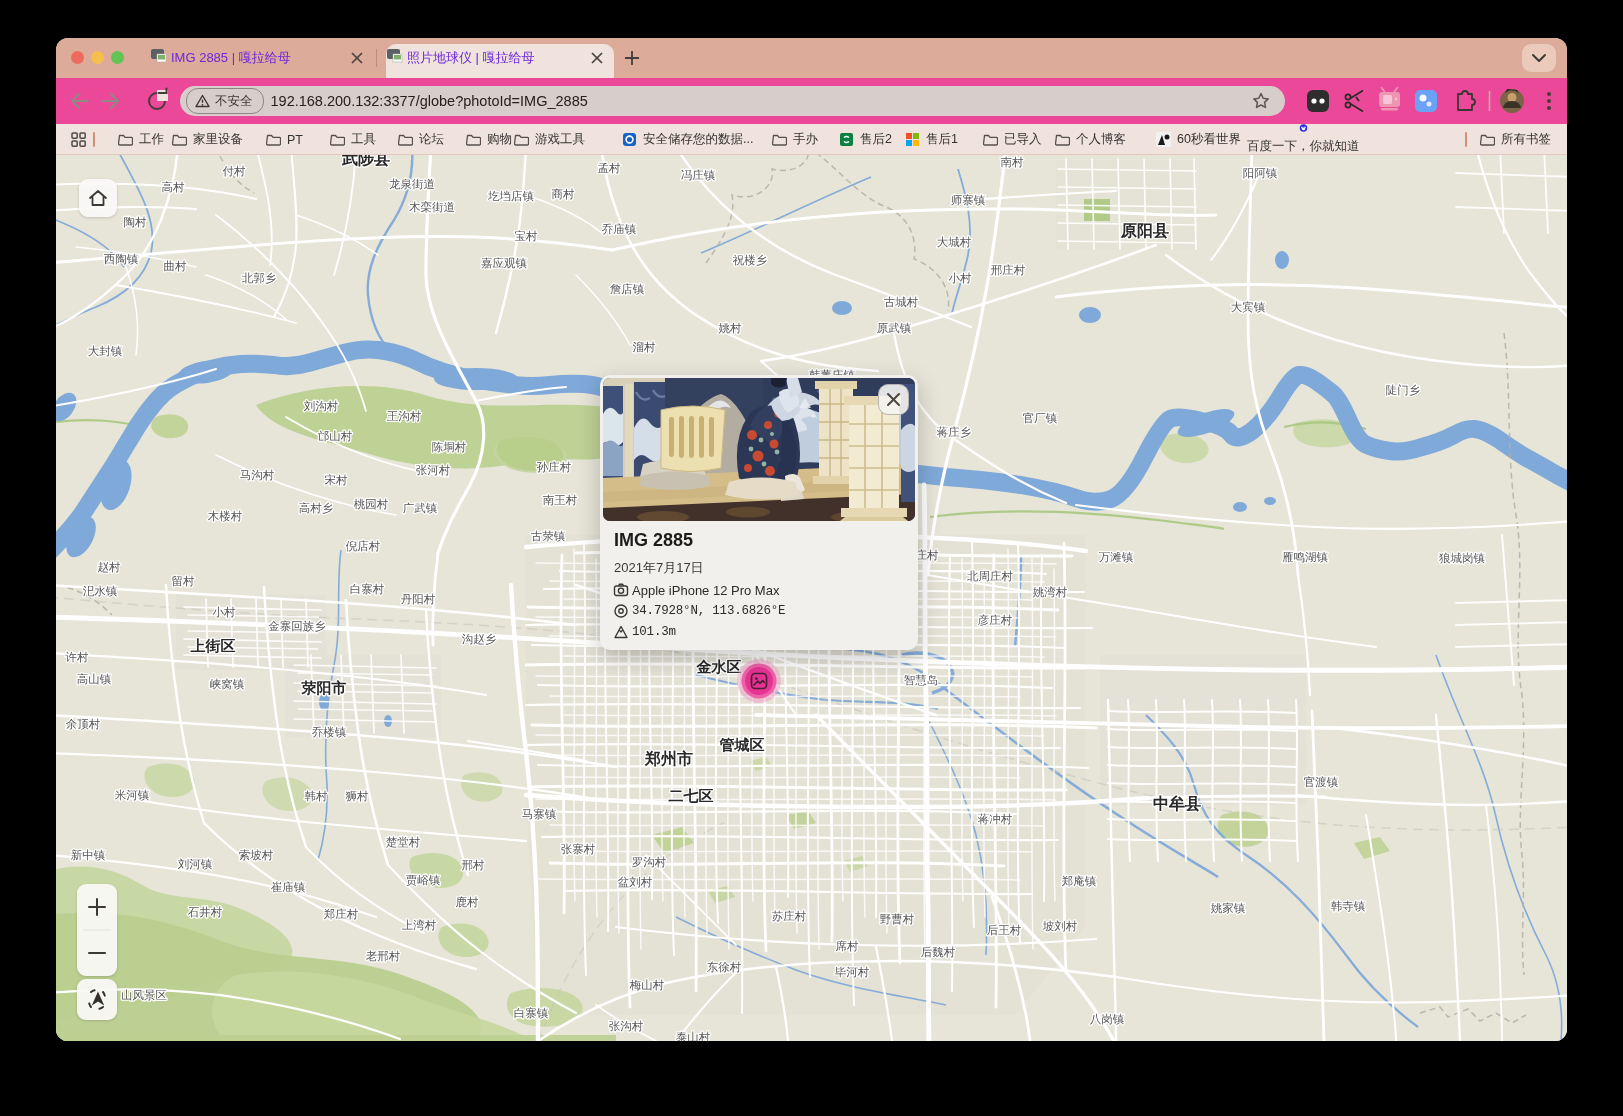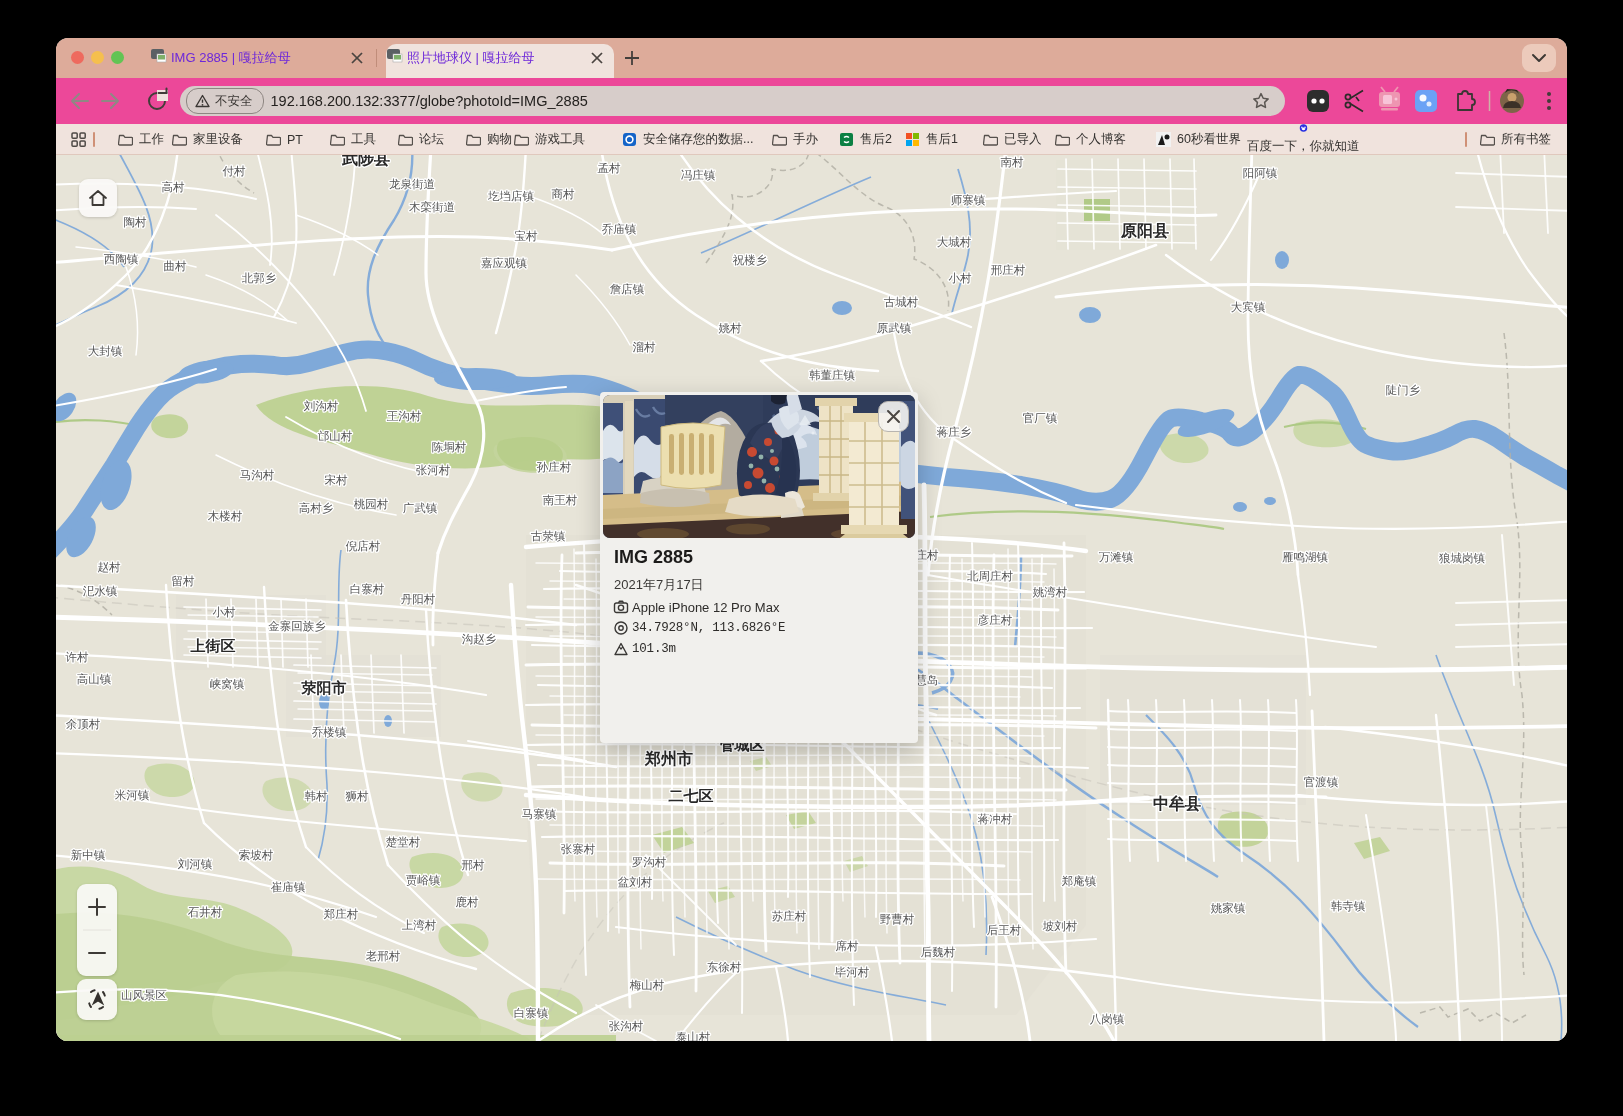--- a/index.html
+++ b/index.html
@@ -12,21 +12,21 @@
   #toolbar{position:absolute;left:0;top:40px;width:100%;height:46px;background:#ec4899;}
   #pill{position:absolute;left:124px;top:8px;width:1105px;height:30px;background:#d7cdca;border-radius:15px;
     display:flex;align-items:center;}
   #secchip{display:flex;align-items:center;height:24px;border:1px solid #8e8682;border-radius:12px;
     margin-left:6px;padding:0 10px 0 8px;color:#3b3734;font-size:12.5px;gap:5px;}
   #urltxt{margin-left:7px;font-size:14.5px;color:#24211f;}
   #bkbar{position:absolute;left:0;top:86px;width:100%;height:31px;background:#f0e3dd;border-bottom:1px solid #e0c8bd;box-sizing:border-box;}
   .bk{position:absolute;top:0;height:31px;display:flex;align-items:center;gap:6px;font-size:12.5px;color:#353331;}
   #map{position:absolute;left:0;top:117px;width:1511px;height:886px;background:#e7e4d8;overflow:hidden;}
   .mbtn{position:absolute;background:rgba(250,249,246,.93);border-radius:9px;box-shadow:0 1px 3px rgba(0,0,0,.16);}
-  #card{position:absolute;left:544px;top:237px;width:318px;height:351px;background:#f1f0ed;border-radius:4px;
+  #card{position:absolute;left:544px;top:220px;width:318px;height:275px;background:#f1f0ed;border-radius:10px;
     box-shadow:0 8px 24px rgba(0,0,0,.22);}
   #photo{position:absolute;left:3px;top:3px;width:312px;height:143px;border-radius:7px;overflow:hidden;}
   #cbtn{position:absolute;right:9px;top:9px;width:31px;height:31px;border-radius:10px;
     background:rgba(245,244,241,.9);border:1px solid #b8b5b0;box-sizing:border-box;}
   #ctitle{position:absolute;left:14px;top:155px;font-size:18px;font-weight:700;color:#1c1b1a;}
   #cdate{position:absolute;left:14px;top:184px;font-size:13px;color:#3a3836;}
   .crow{position:absolute;left:13px;display:flex;align-items:center;gap:3px;color:#2e2c2a;font-size:13px;}
   .mono{font-family:"Liberation Mono",monospace;font-size:12.5px;letter-spacing:-0.2px;}
 </style></head>
 <body>

